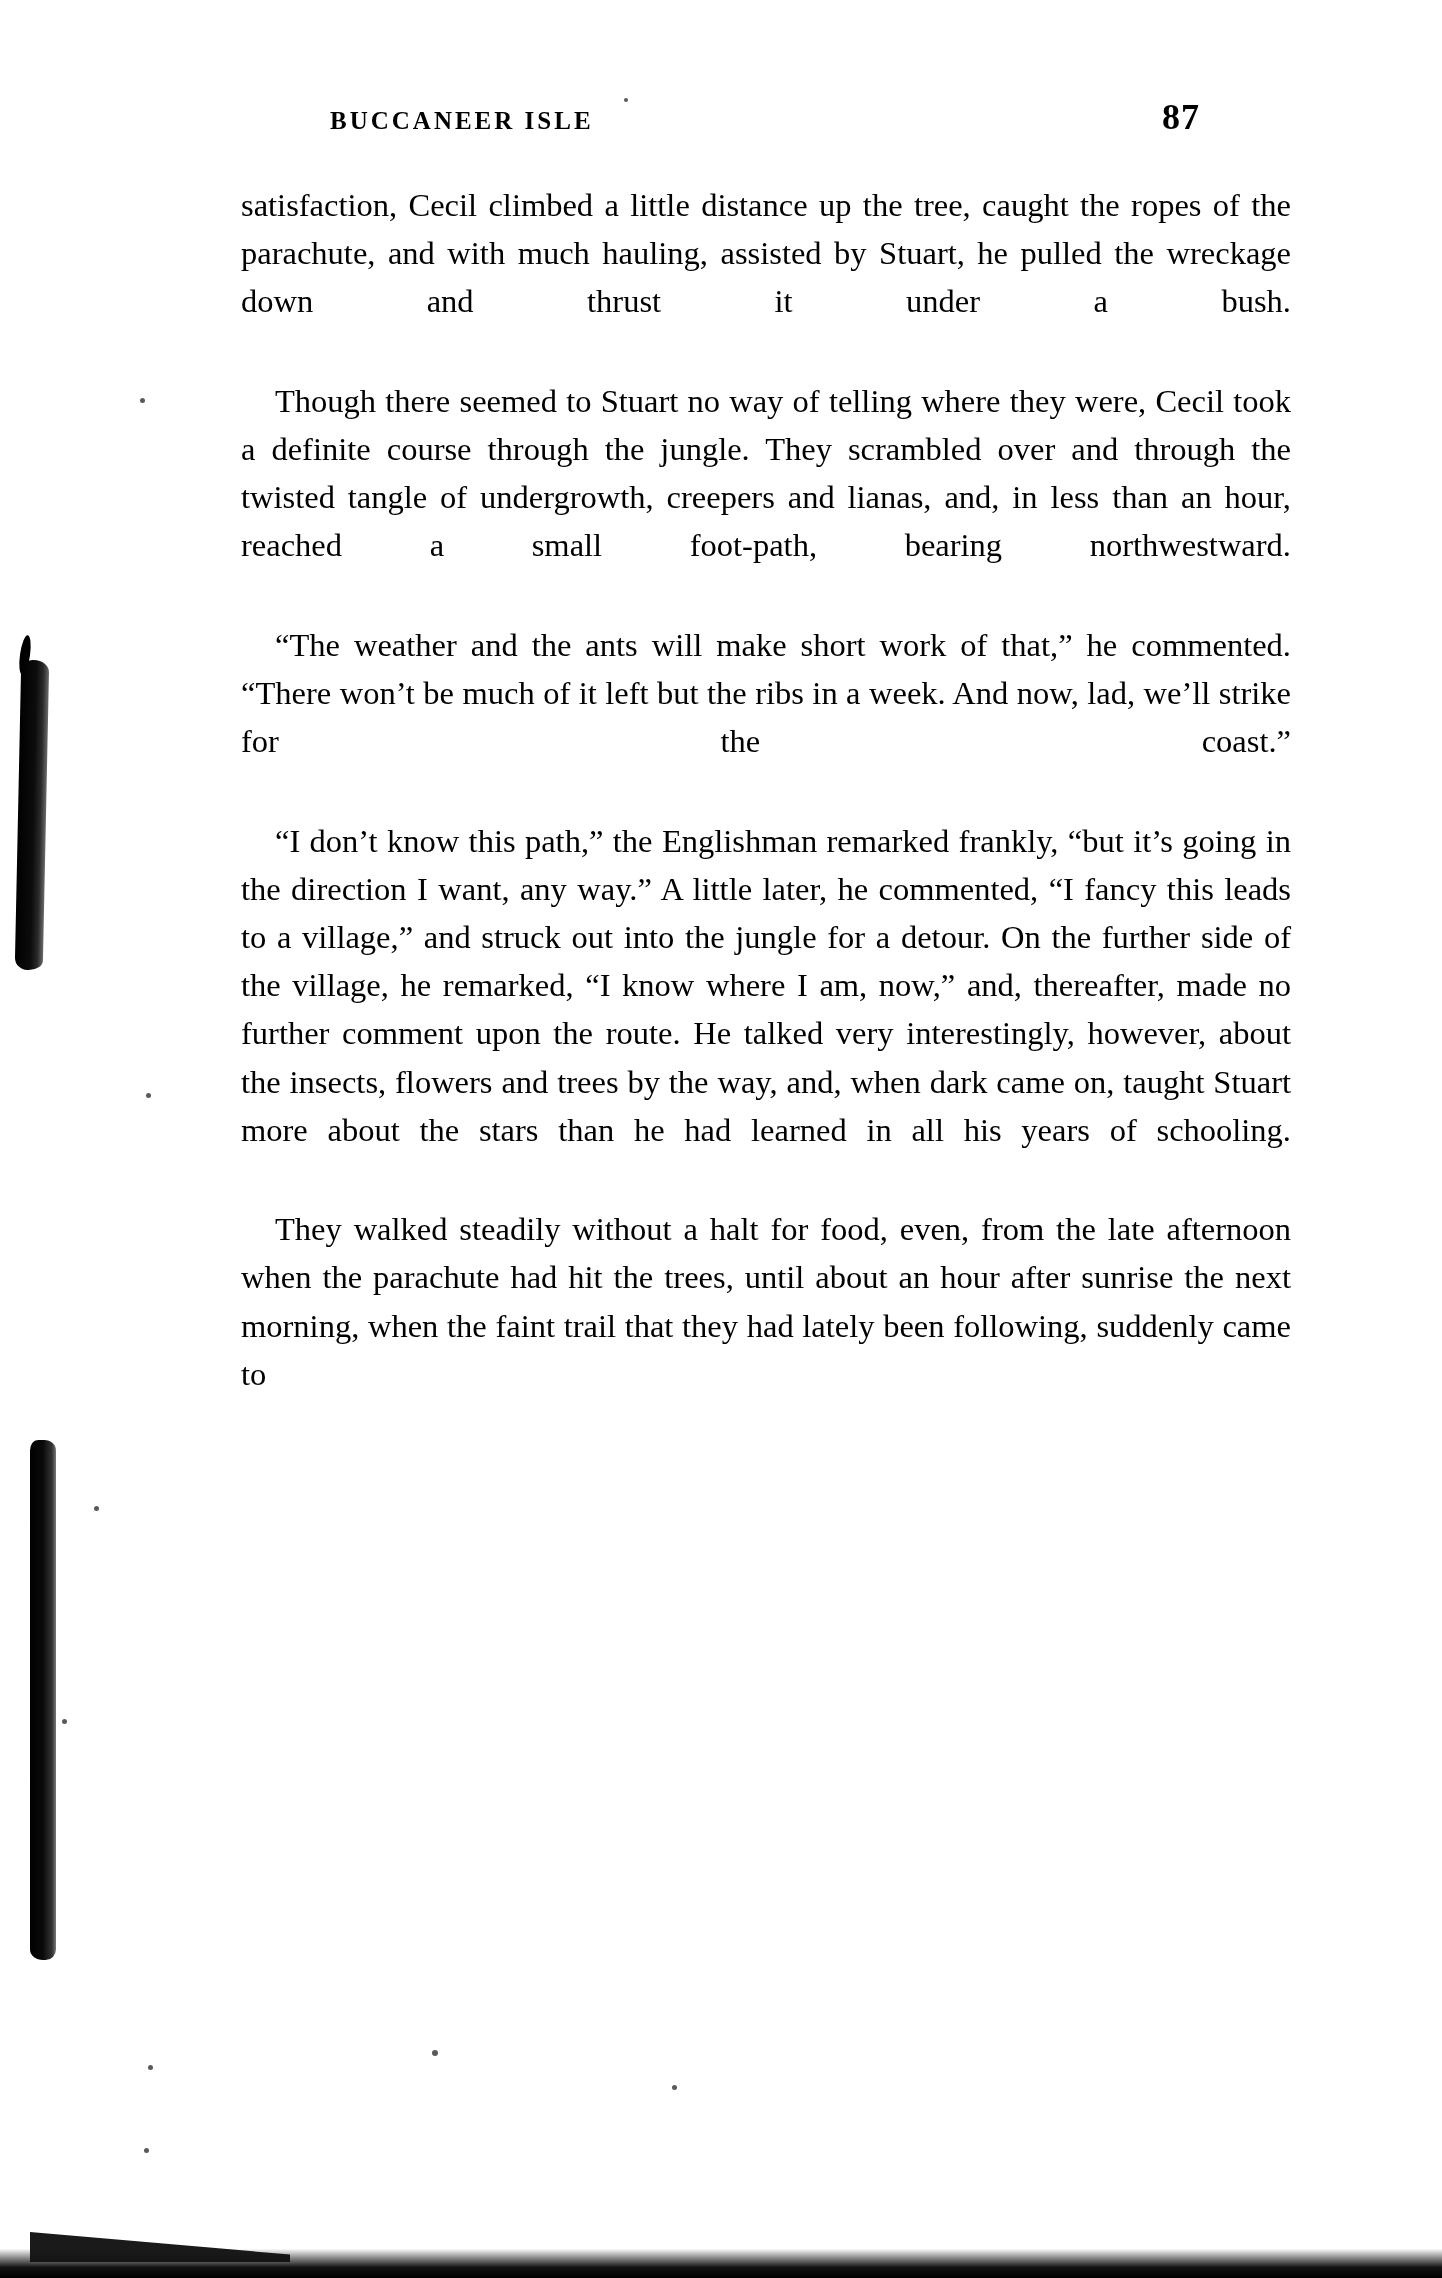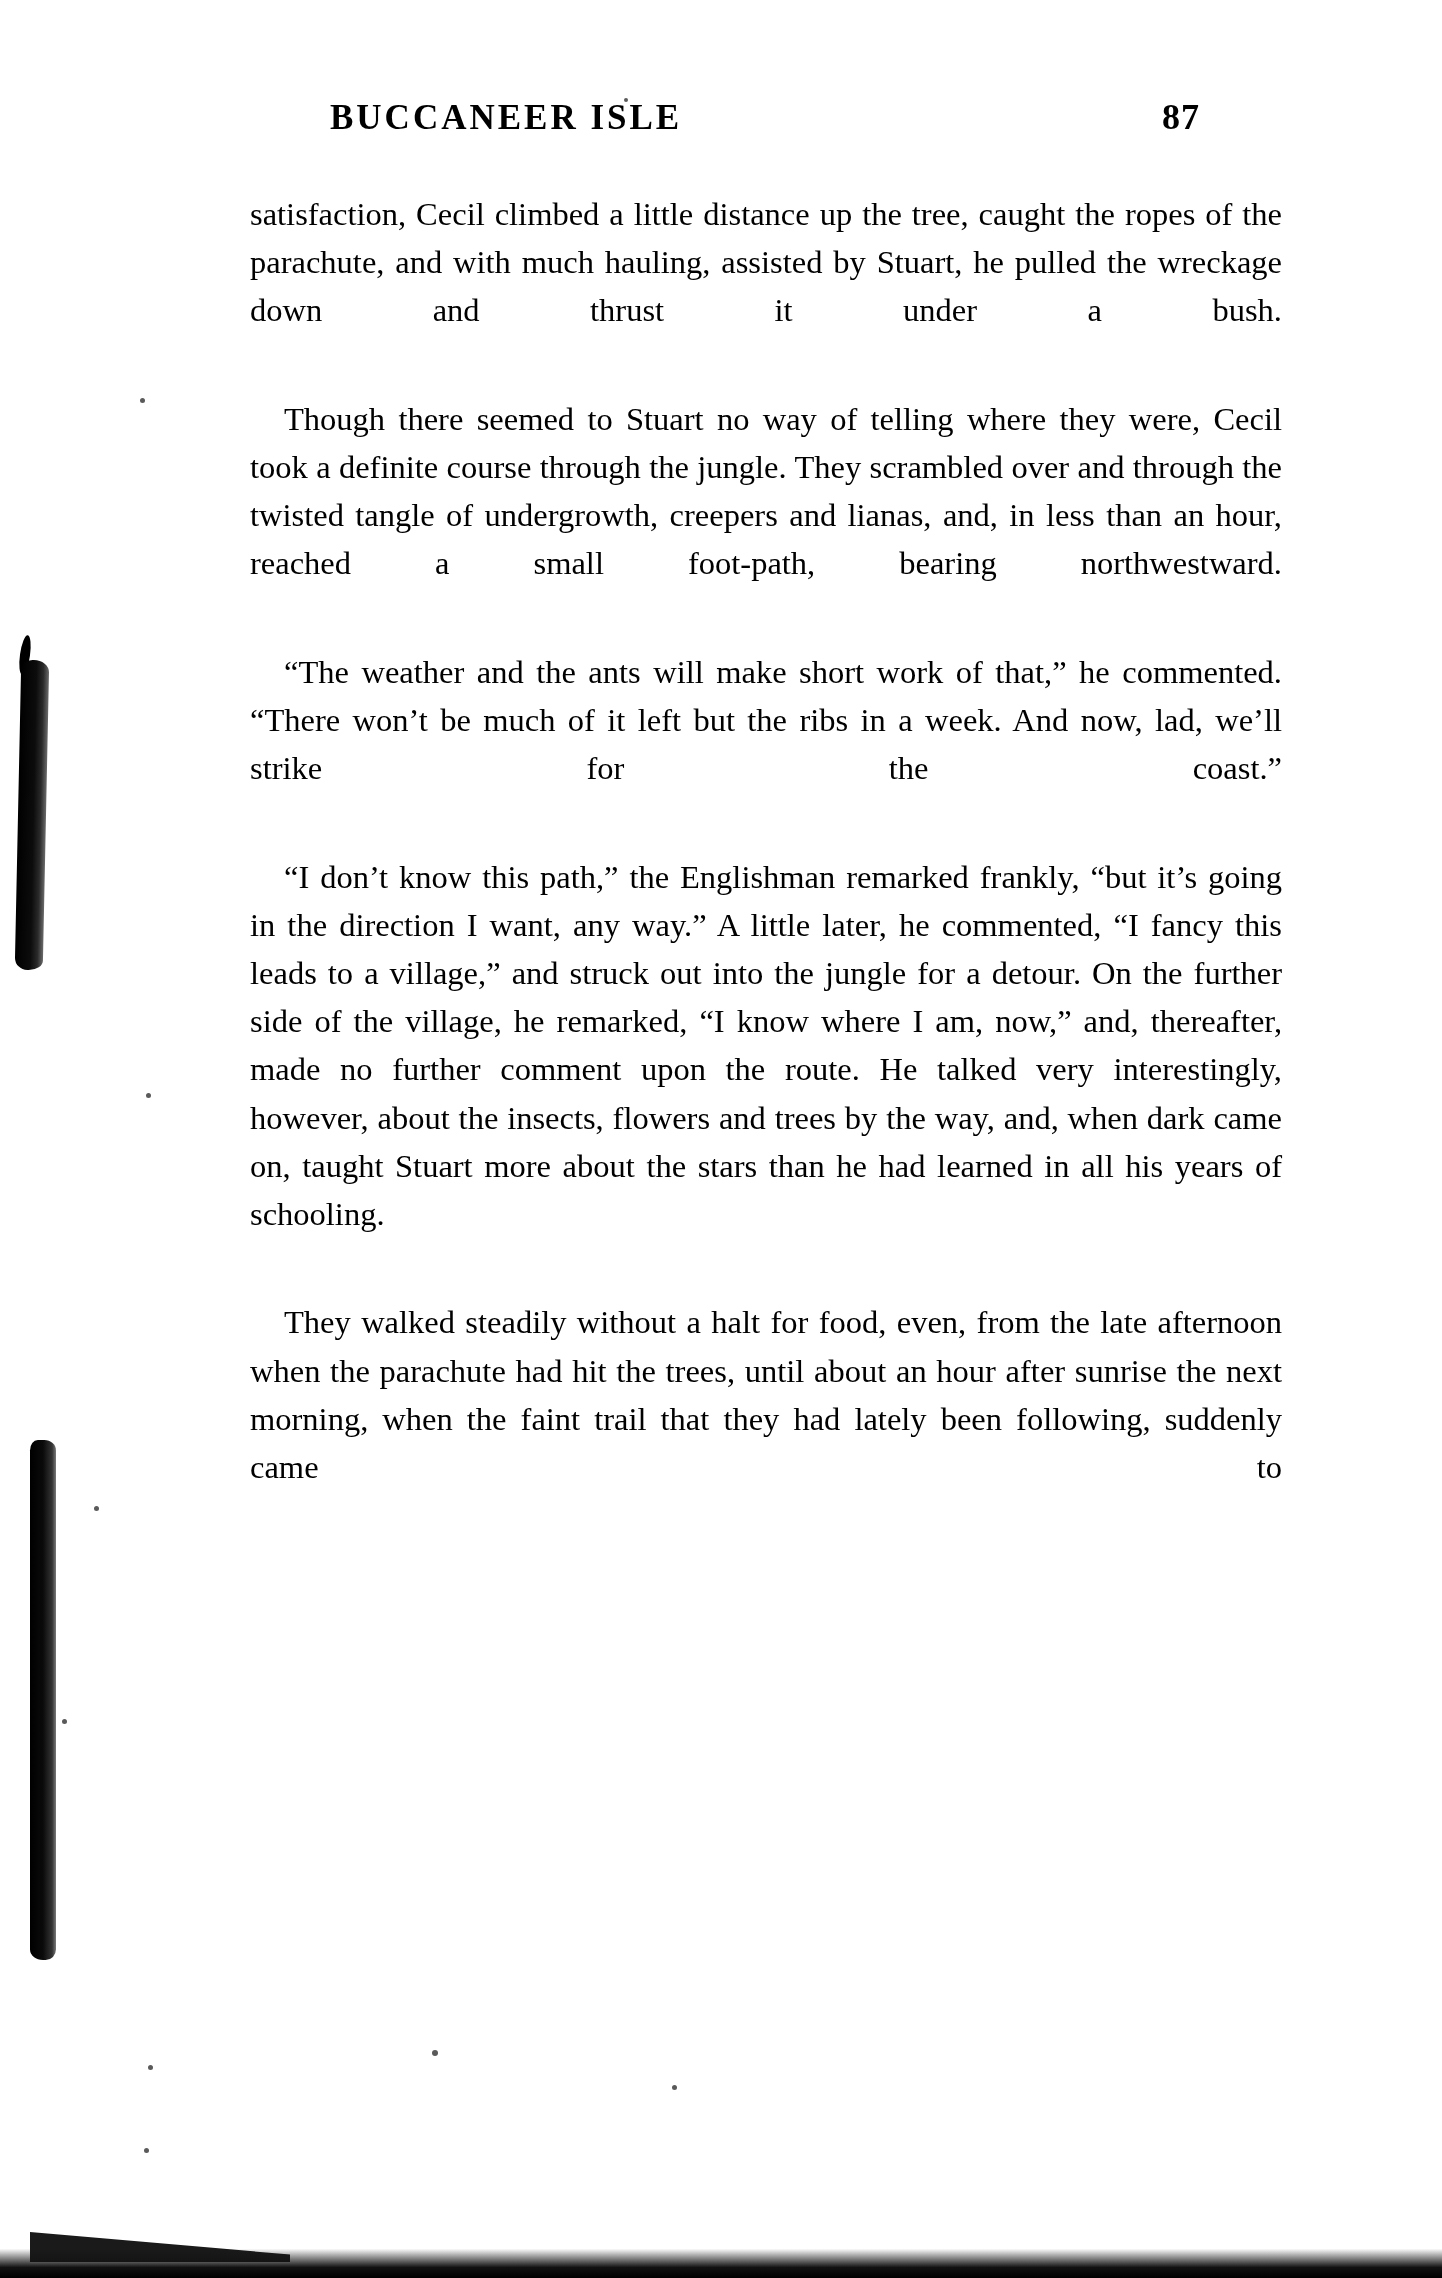--- a/index.html
+++ b/index.html
@@ -29,21 +29,21 @@
     left: 240px;
     top: 96px;
     width: 960px;
     display: flex;
     align-items: baseline;
     justify-content: space-between;
   }
   .book-title {
     font-family: "Liberation Serif", serif;
     font-weight: bold;
-    font-size: 35px;
+    font-size: 25px;
     letter-spacing: 3px;
     white-space: nowrap;
     padding-left: 90px;
   }
   .page-number {
     font-family: "Liberation Serif", serif;
     font-weight: bold;
     font-size: 36px;
     letter-spacing: 1px;
   }
@@ -54,21 +54,21 @@
     left: 238px;
     top: 178px;
     width: 1056px;
     font-size: 32.5px;
     line-height: 48.2px;
     text-align: justify;
     text-justify: inter-word;
     hyphens: manual;
   }
   .body-text p {
-    margin: 12px;
+    margin: 3px;
     text-indent: 0;
   }
   .body-text p.indent {
     text-indent: 34px;
   }
   
   .body-text p::after {
     content: "";
     display: inline-block;
     width: 100%;

